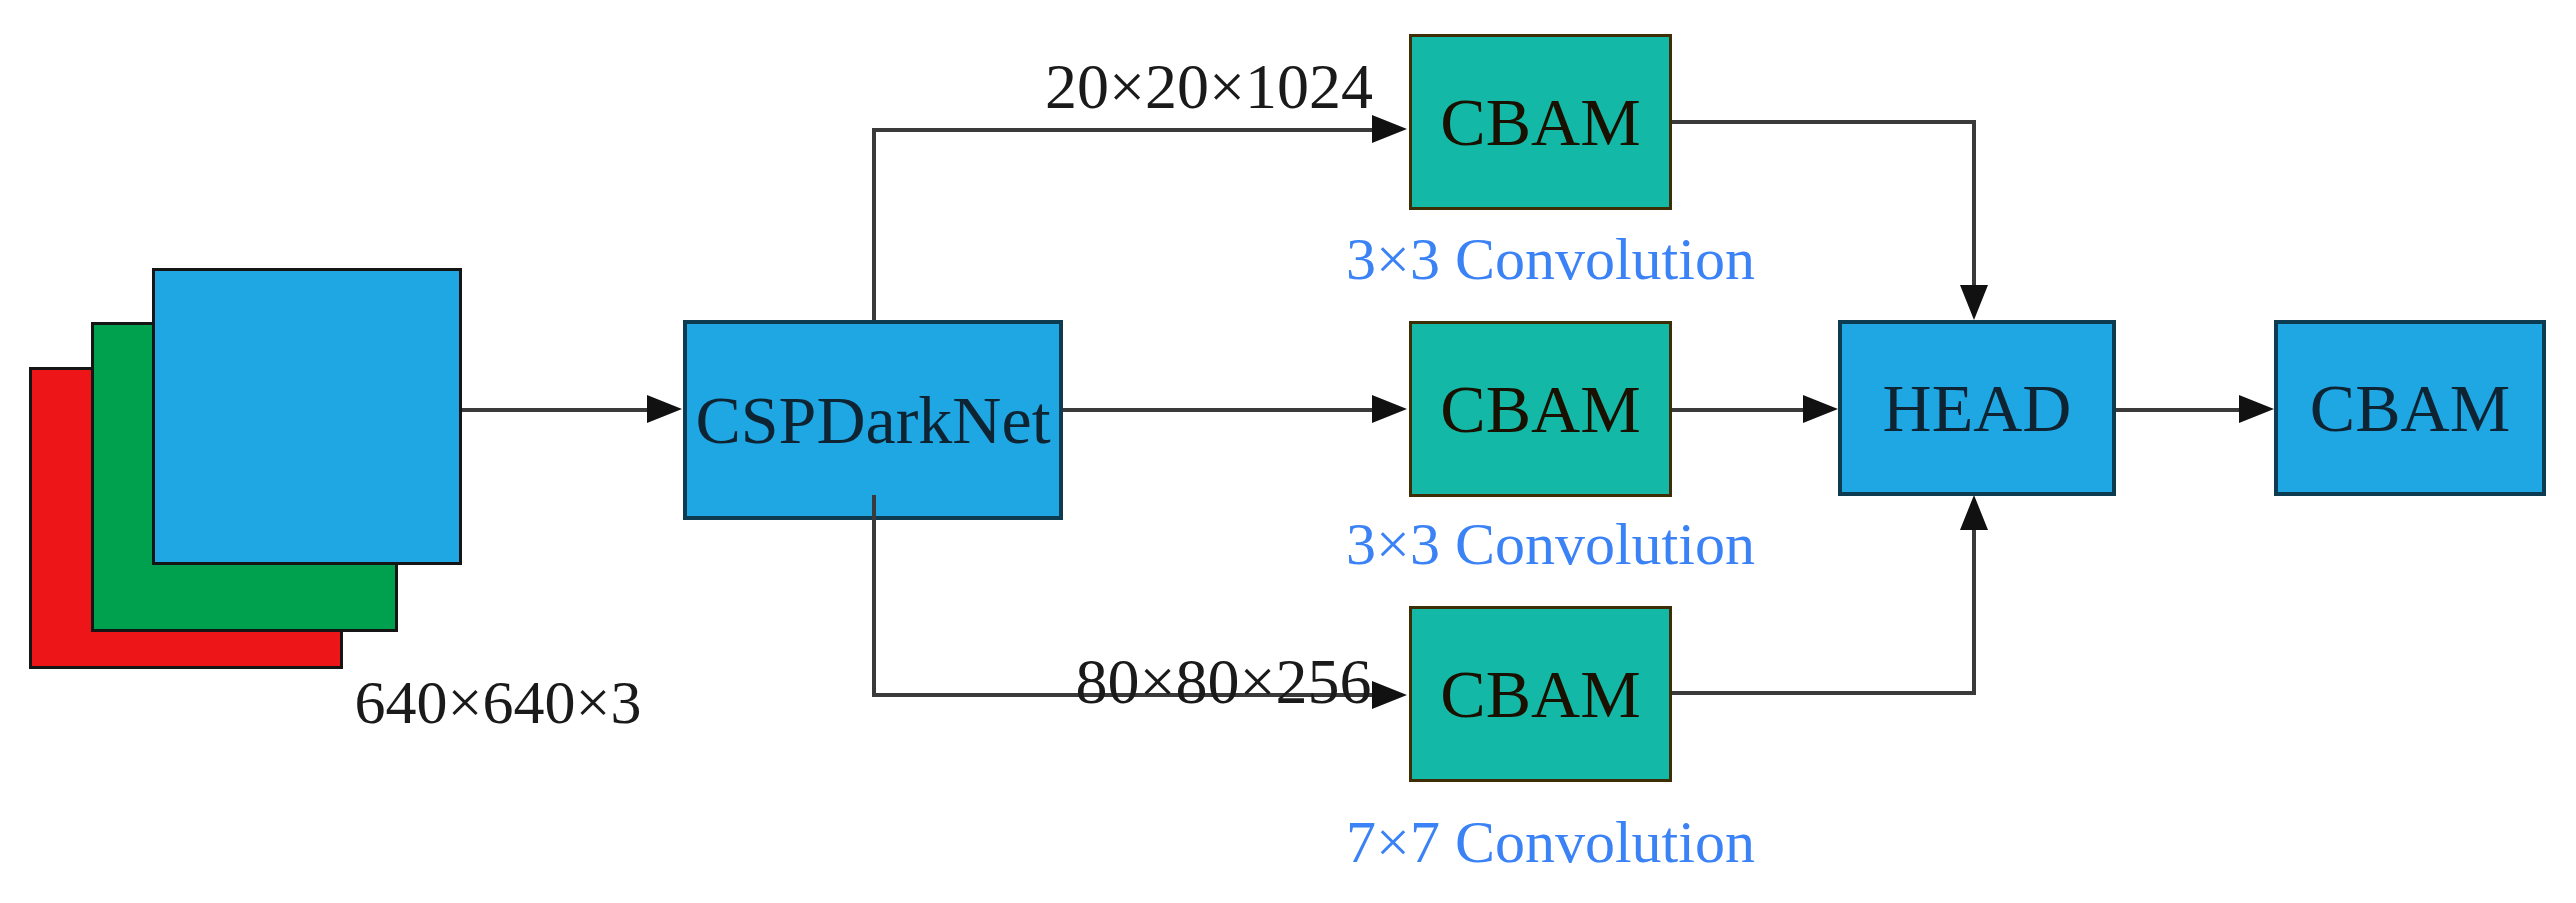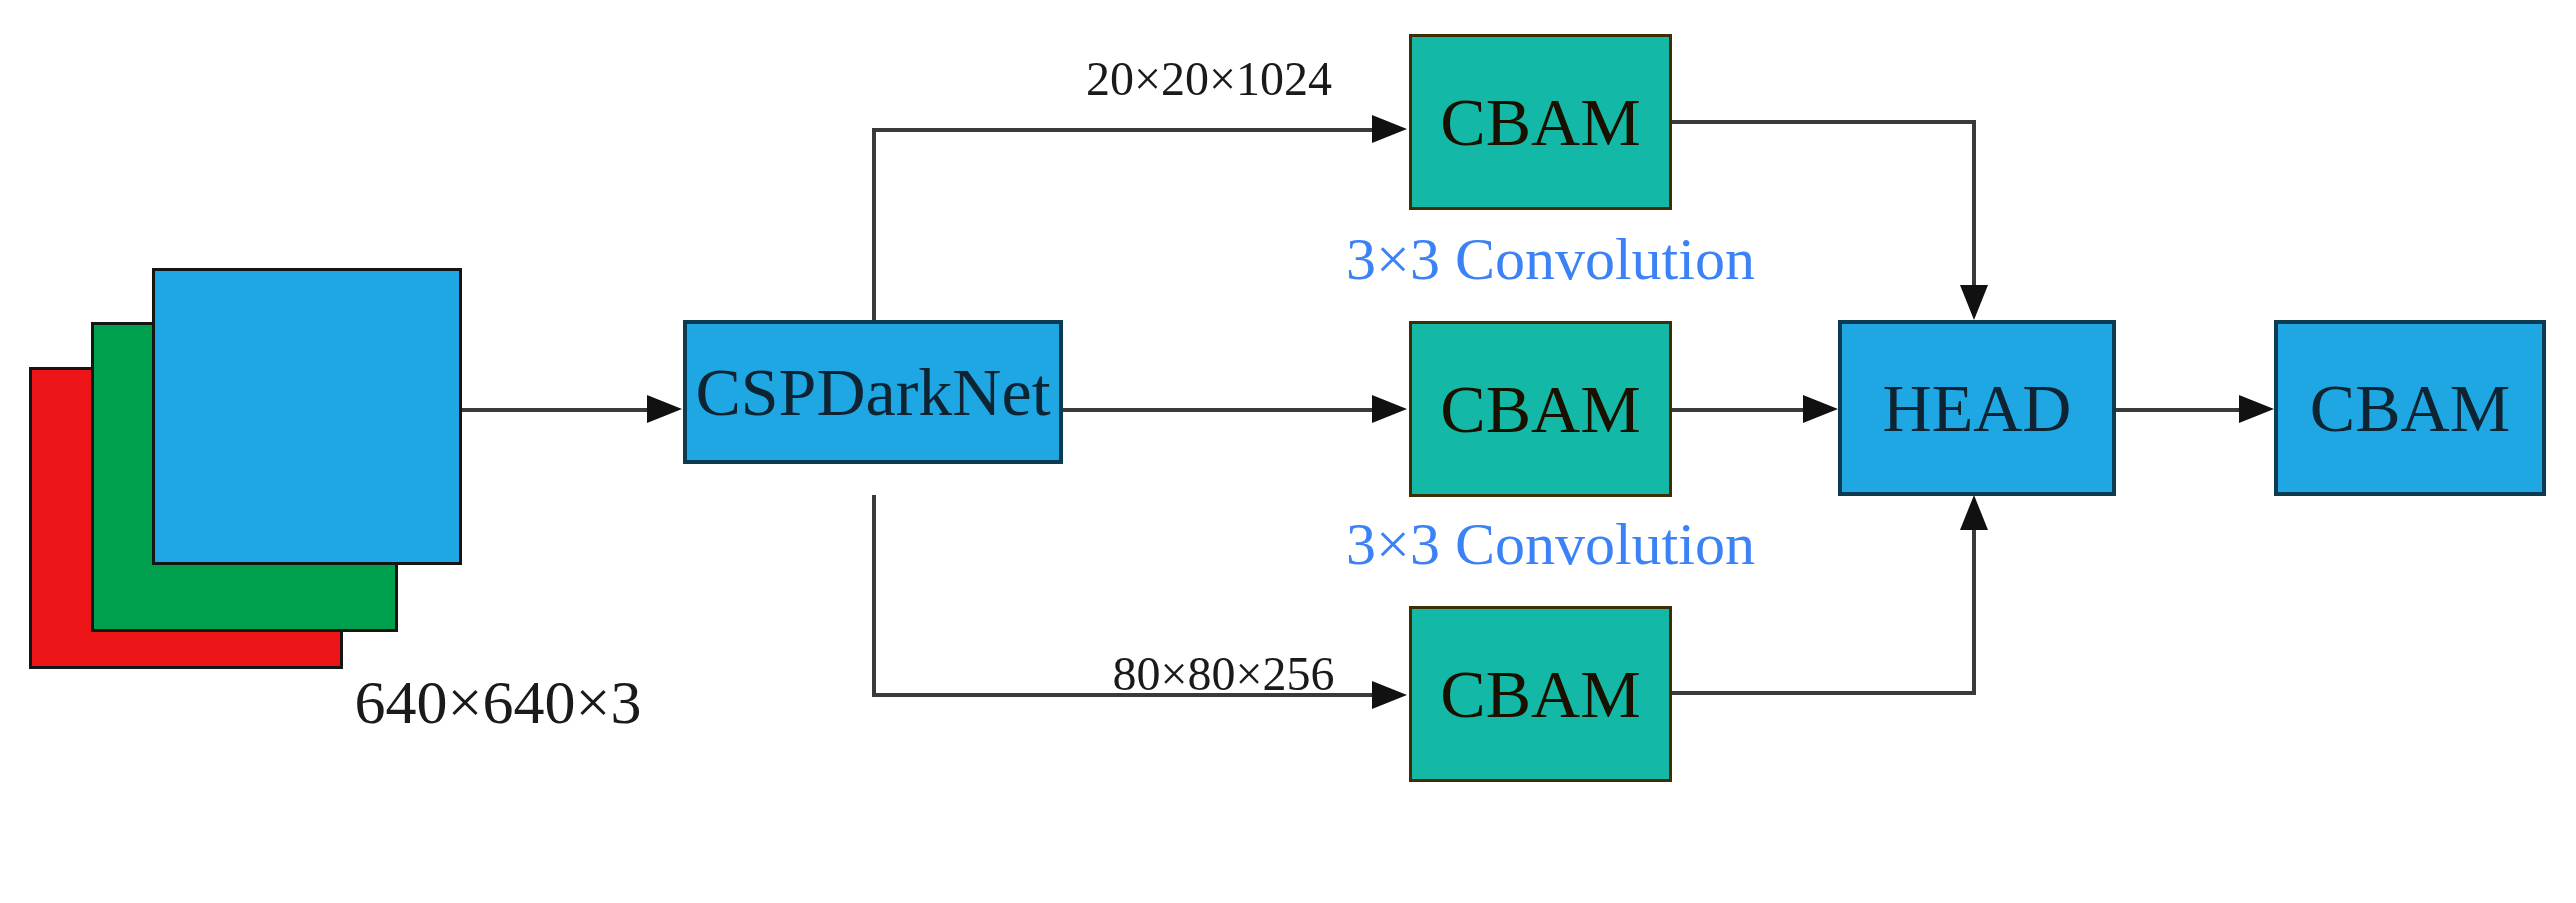--- a/index.html
+++ b/index.html
@@ -64,21 +64,21 @@
     border-right: 14.6px solid transparent;
     border-top: 35px solid #111111;
   }
   .ah.up {
     border-left: 14.6px solid transparent;
     border-right: 14.6px solid transparent;
     border-bottom: 35px solid #111111;
   }
   .dim-label {
     position: absolute;
-    font-size: 48px;
+    font-size: 64px;
     line-height: 1;
     color: #1A1A1A;
     text-align: center;
     white-space: nowrap;
   }
   .conv-label {
     position: absolute;
     font-size: 60px;
     line-height: 1.1;
     color: #3b82f6;
@@ -100,21 +100,21 @@
 <div id="canvas">
 
   <div class="sq red" style="left:29px;  top:367px; width:314px; height:302px; z-index:1;"></div>
   <div class="sq green" style="left:91px;  top:322px; width:307px; height:310px; z-index:2;"></div>
   <div class="sq blue" style="left:152px; top:268px; width:310px; height:297px; z-index:3;"></div>
   <div class="input-label" style="left:293px; top:671px; width:410px;">640×640×3</div>
 
   <div class="hline" style="left:460px; top:408px; width:191px;"></div>
   <div class="ah right" style="left:647px; top:395px;"></div>
 
-  <div class="box blue" style="left:683px; top:320px; width:380px; height:144px;">
+  <div class="box blue" style="left:683px; top:320px; width:380px; height:200px;">
     <span>CSPDarkNet</span>
   </div>
 
   <div class="vline" style="left:872px; top:130px; height:190px;"></div>
   <div class="hline" style="left:872px; top:128px; width:500px;"></div>
   <div class="ah right" style="left:1372px; top:115px;"></div>
   <div class="dim-label" style="left:1014px; top:55px; width:390px;">20×20×1024</div>
 
   <div class="hline" style="left:1063px; top:408px; width:309px;"></div>
   <div class="ah right" style="left:1372px; top:395px;"></div>
@@ -129,20 +129,21 @@
   </div>
   <div class="box orange" style="left:1409px; top:321px; width:263px; height:176px;">
     <span>CBAM</span>
   </div>
   <div class="box orange" style="left:1409px; top:606px; width:263px; height:176px;">
     <span>CBAM</span>
   </div>
 
   <div class="conv-label" style="left:1297px; top:226px; width:507px;">3×3 Convolution</div>
   <div class="conv-label" style="left:1297px; top:511px; width:507px;">3×3 Convolution</div>
+  <div class="conv-label" style="left:1297px; top:809px; width:507px;">7×7 Convolution</div>
 
   <div class="hline" style="left:1672px; top:120px; width:304px;"></div>
   <div class="vline" style="left:1972px; top:120px; height:166px;"></div>
   <div class="ah down" style="left:1960px; top:285px;"></div>
 
   <div class="hline" style="left:1672px; top:408px; width:131px;"></div>
   <div class="ah right" style="left:1803px; top:395px;"></div>
 
   <div class="hline" style="left:1672px; top:691px; width:304px;"></div>
   <div class="vline" style="left:1972px; top:528px; height:167px;"></div>

